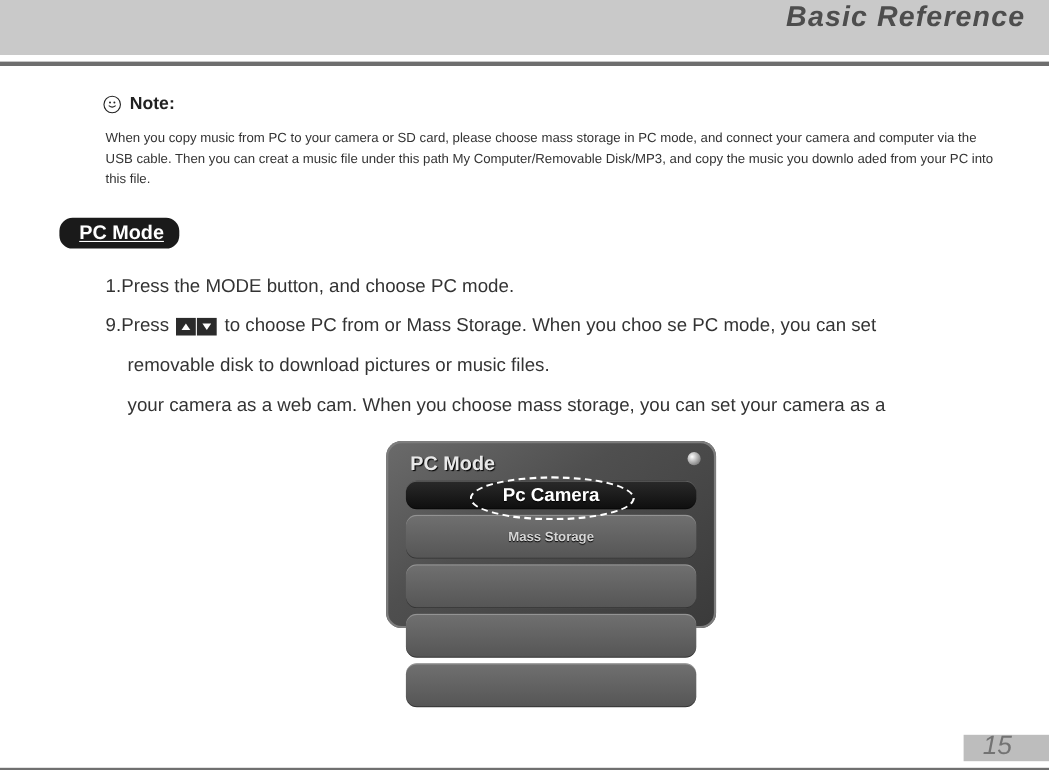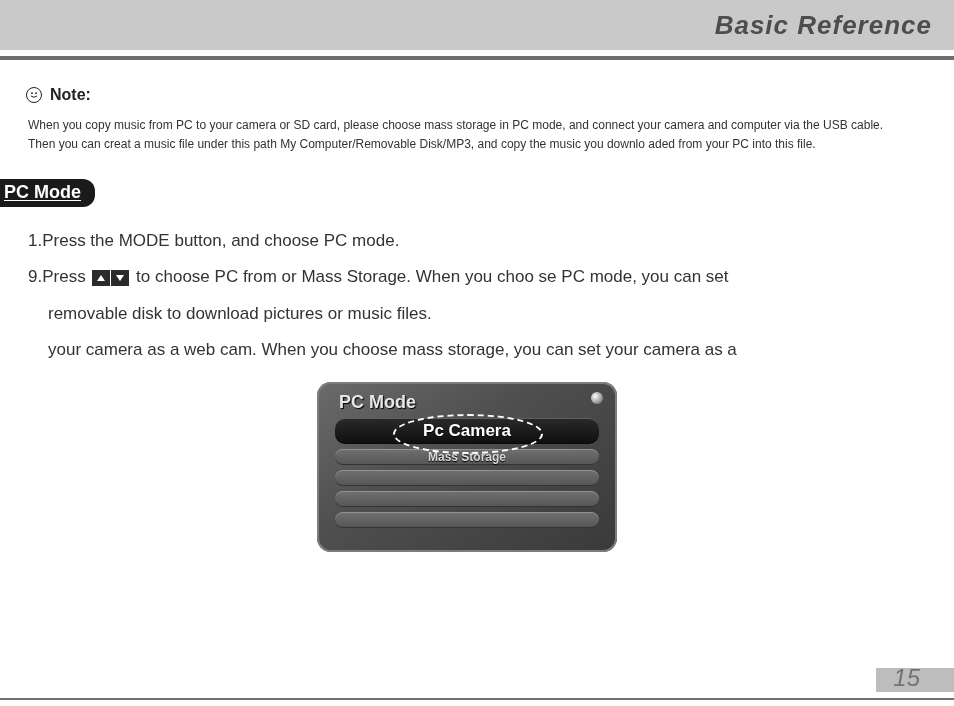--- a/index.html
+++ b/index.html
@@ -1,37 +1,37 @@
 <!DOCTYPE html>
 <html><head>
 <meta charset="utf-8">
 <style>
   * { box-sizing: border-box; margin: 0; padding: 0; }
   html, body { width: 954px; height: 706px; background: #ffffff; font-family: Arial, Helvetica, sans-serif; color: #222; }
   .page { position: relative; width: 954px; height: 706px; }
-  .header-band { width: 100%; height: 50px; background: #c9c9c9; display: flex; align-items: center; justify-content: flex-end; padding-right: 22px; }
+  .header-band { width: 100%; height: 50px; background: #c9c9c9; display: flex; align-items: flex-start; justify-content: flex-end; padding-right: 22px; }
   .header-title { font-size: 26px; font-weight: bold; font-style: italic; color: #4d4d4d; letter-spacing: 1px; }
   .header-rule { width: 100%; height: 4px; background: #6e6e6e; margin-top: 6px; }
-  .content { padding: 26px 48px 0 28px; }
+  .content { padding: 26px 48px 0 96px; }
   .note-row { display: flex; align-items: center; gap: 8px; margin-left: -2px; }
   .note-icon { width: 16px; height: 16px; border: 1.5px solid #222; border-radius: 50%; display: flex; align-items: center; justify-content: center; font-size: 10px; line-height: 1; }
   .note-label { font-weight: bold; font-size: 16px; }
   .note-body { margin-top: 12px; font-size: 12px; line-height: 1.55; color: #333; }
   .section-chip { display: inline-block; background: #1a1a1a; color: #fff; font-weight: bold; font-size: 18px; padding: 3px 14px 4px 18px; border-radius: 12px; margin-top: 26px; margin-left: -42px; }
   .section-chip-inner { text-decoration: underline; text-underline-offset: 2px; }
   .steps { margin-top: 18px; font-size: 17px; line-height: 1.9; color: #333; }
   .step { margin-bottom: 4px; }
   .step-continue { margin-left: 20px; }
   .arrow-pill { display: inline-flex; align-items: center; vertical-align: middle; margin: 0 2px; }
   .arrow-box { width: 18px; height: 16px; background: #2b2b2b; display: inline-flex; align-items: center; justify-content: center; color: #fff; font-size: 10px; }
   .arrow-box + .arrow-box { margin-left: 1px; }
   .device-screen { width: 300px; height: 170px; margin: 16px auto 0 auto; background: linear-gradient(145deg, #6b6b6b 0%, #4f4f4f 40%, #3a3a3a 100%); border-radius: 14px; position: relative; padding: 10px 18px 12px 18px; box-shadow: inset 0 0 0 2px #7d7d7d; }
   .device-screen::after { content: ""; position: absolute; top: 10px; right: 14px; width: 12px; height: 12px; background: radial-gradient(circle at 35% 35%, #fff 0%, #ddd 20%, #888 70%); border-radius: 50%; }
   .screen-title { color: #e8e8e8; font-weight: bold; font-size: 18px; text-shadow: 1px 1px 1px #000; margin-bottom: 4px; margin-left: 4px; }
-  .menu-item { height: 16px; border-radius: 10px; margin-top: 5px; background: linear-gradient(#707070, #555); box-shadow: inset 0 1px 0 rgba(255,255,255,0.25), inset 0 -1px 0 rgba(0,0,0,0.4); display: flex; align-items: center; justify-content: center; color: #d7d7d7; font-size: 12px; font-weight: bold; text-shadow: 0 1px 1px #000; position: relative; }
+  .menu-item { height: 40px; border-radius: 10px; margin-top: 5px; background: linear-gradient(#707070, #555); box-shadow: inset 0 1px 0 rgba(255,255,255,0.25), inset 0 -1px 0 rgba(0,0,0,0.4); display: flex; align-items: center; justify-content: center; color: #d7d7d7; font-size: 12px; font-weight: bold; text-shadow: 0 1px 1px #000; position: relative; }
   .menu-item.selected { background: linear-gradient(#2a2a2a, #0e0e0e); color: #fff; font-size: 17px; height: 26px; }
   .selection-ring { position: absolute; top: 32px; left: 76px; width: 150px; height: 40px; border: 2.5px dashed #fff; border-radius: 50%; pointer-events: none; }
   .page-number-wrap { position: absolute; bottom: 14px; right: 0; display: flex; align-items: center; }
   .page-number-bar { width: 78px; height: 24px; background: #bdbdbd; }
   .page-number { position: absolute; right: 34px; bottom: 0; font-size: 24px; color: #737373; font-style: italic; }
   .footer-rule { position: absolute; bottom: 6px; left: 0; width: 100%; height: 2px; background: #707070; }
 </style>
 </head>
 <body>
 

